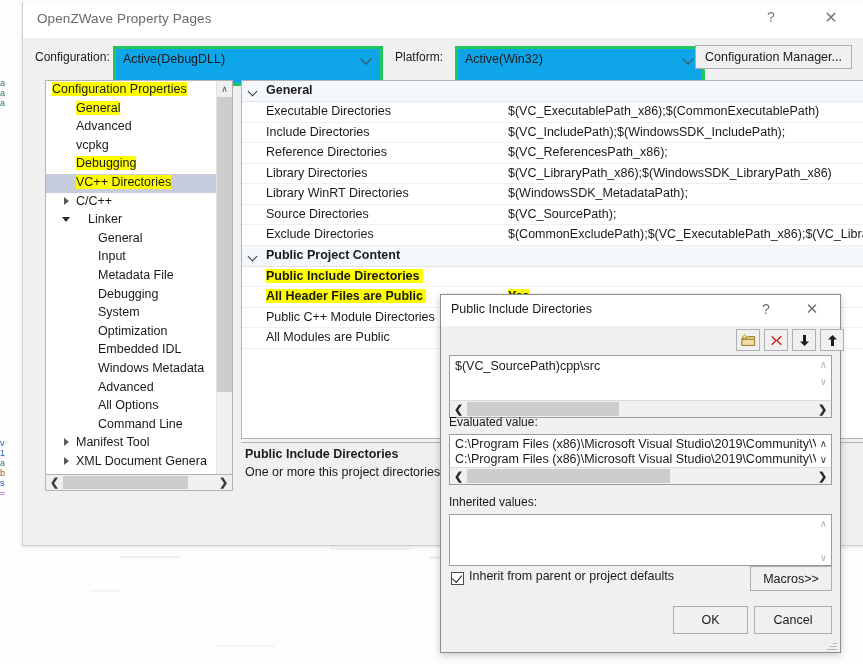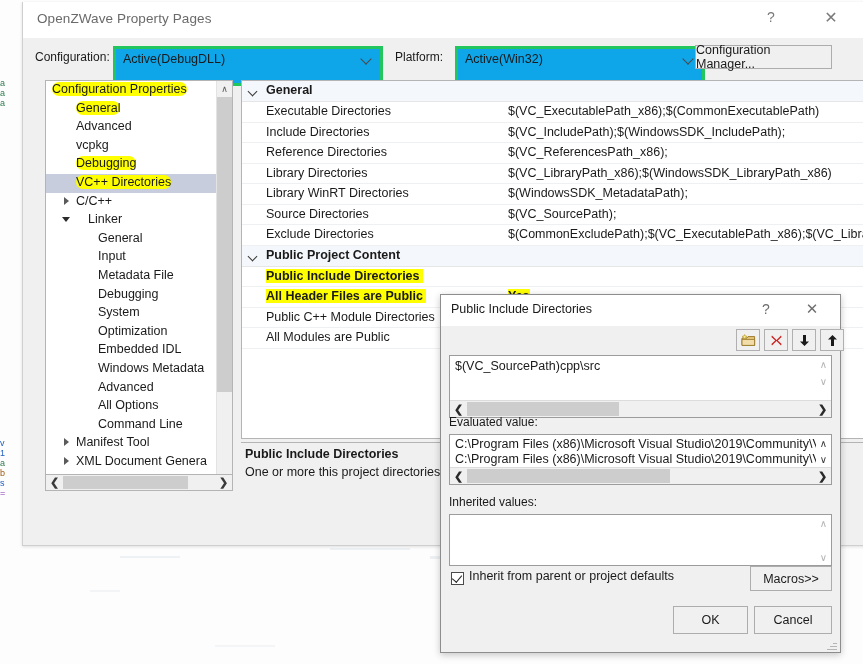--- a/index.html
+++ b/index.html
@@ -69,21 +69,21 @@
     position:absolute;top:4px;width:9px;height:9px;
   }
   .tw.closed:before{
     content:"";position:absolute;left:2px;top:0px;
     border-left:5px solid #5a5a5a;border-top:4.5px solid transparent;border-bottom:4.5px solid transparent;
   }
   .tw.open:before{
     content:"";position:absolute;left:0px;top:2px;
     border-top:5px solid #2a2a2a;border-left:4.5px solid transparent;border-right:4.5px solid transparent;
   }
-  .tlabel{position:absolute;top:1px;font-size:12.5px;color:#1a1a1a;border-radius:7px;}
+  .tlabel{position:absolute;top:1px;font-size:12.5px;color:#1a1a1a;}
   .tlabel.hl{background:#ffff00;}
   .tnode.sel{background:#c8cddd;width:186px;}
 
   .tree-vsb{
     position:absolute;right:0;top:0;width:15px;height:100%;background:#f0f0f0;
     border-left:1px solid #e3e3e3;
   }
   .tree-vsb .thumb{position:absolute;left:0;top:16px;width:15px;height:295px;background:#cdcdcd;}
   .sb-arrow{position:absolute;width:15px;height:16px;display:flex;align-items:center;justify-content:center;color:#5a5a5a;font-size:9px;}
 
@@ -214,21 +214,21 @@
       <div class="lbl" style="left:12px;top:12px;">Configuration:</div>
       <div class="combo" style="left:90px;top:8px;width:270px;">
         <span class="cv">Active(DebugDLL)</span>
         <span class="carat"></span>
       </div>
       <div class="lbl" style="left:372px;top:12px;">Platform:</div>
       <div class="combo" style="left:432px;top:8px;width:250px;">
         <span class="cv">Active(Win32)</span>
         <span class="carat"></span>
       </div>
-      <div class="btn" style="position:absolute;left:672px;top:7px;width:137px;height:24px;">Configuration Manager...</div>
+      <div class="btn" style="position:absolute;left:672px;top:7px;width:157px;height:24px;">Configuration Manager...</div>
     </div>
 
     <div class="tree">
       <div class="tree-inner">
           <div class="tnode">
             <span class="tw open" style="left: -8px;"></span>
             <span class="tlabel hl" style="left: 6px;">Configuration Properties</span>
           </div>
           <div class="tnode">
             <span class="tlabel hl" style="left: 30px;">General</span>

